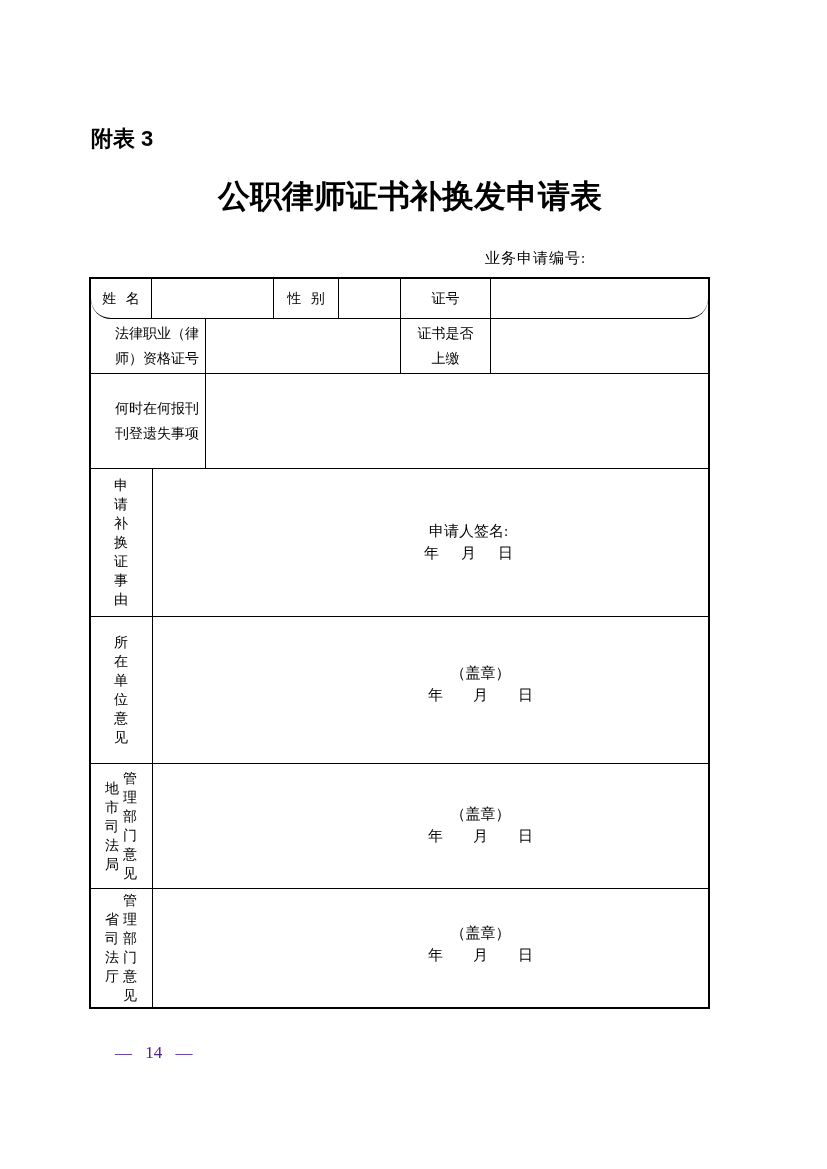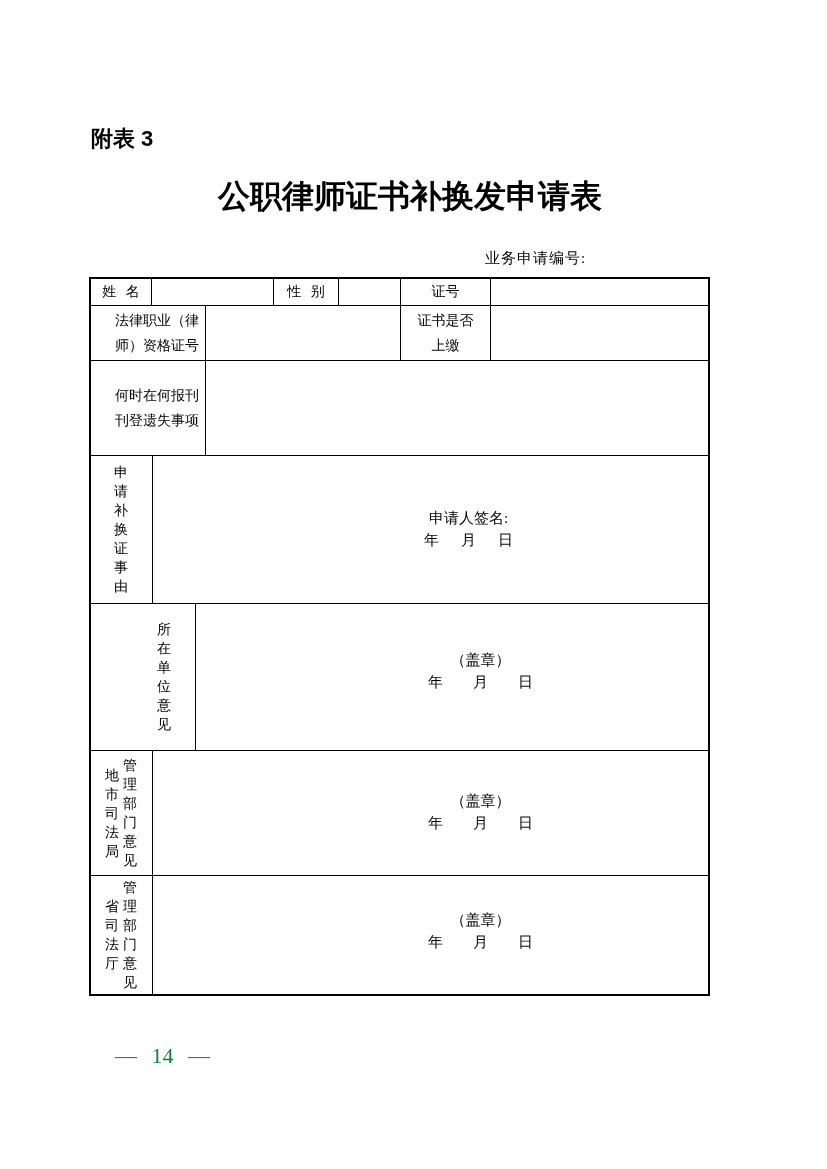--- a/index.html
+++ b/index.html
@@ -24,24 +24,24 @@
   .vlabel{display:flex;align-items:center;justify-content:center;gap:3px;}
   .vtext{width:15px;font-size:14px;line-height:19px;word-break:break-all;}
   .sigcell{display:flex;flex-direction:column;justify-content:center;}
   .sig{margin-left:auto;text-align:center;font-size:15px;line-height:22px;}
   .sig-reason{margin-right:195px;padding-bottom:2px;}
   .sig-unit{margin-right:175px;padding-bottom:12px;}
   .sig-city{margin-right:175px;padding-bottom:3px;}
   .sig-prov{margin-right:175px;padding-bottom:8px;}
   .ymd span+span{margin-left:30px;}
   .ymd-narrow span+span{margin-left:22px;}
-  .pageno{position:absolute;left:115px;top:1043px;font-size:22px;color:#15803d;word-spacing:9px;font-family:Liberation Serif, serif;}
+  .pageno{position:absolute;left:115px;top:1043px;font-size:17px;color:#4c1d95;word-spacing:9px;font-family:Liberation Serif, serif;}
   
-  .r1{height:27px;} .r2{height:55px;} .r3{height:95px;} .r4{height:148px;}
-  .r5{height:147px;padding-left:43px;} .r6{height:125px;} .r7{height:118px;}
+  .r1{height:40px;border-radius:21px;} .r2{height:55px;} .r3{height:95px;} .r4{height:148px;}
+  .r5{height:147px;} .r6{height:125px;} .r7{height:118px;}
 </style>
 </head>
 <body>
 
 <div class="page">
 
   <div class="annex">附表 3</div>
   <div class="title">公职律师证书补换发申请表</div>
   <div class="appno">业务申请编号:</div>
 

